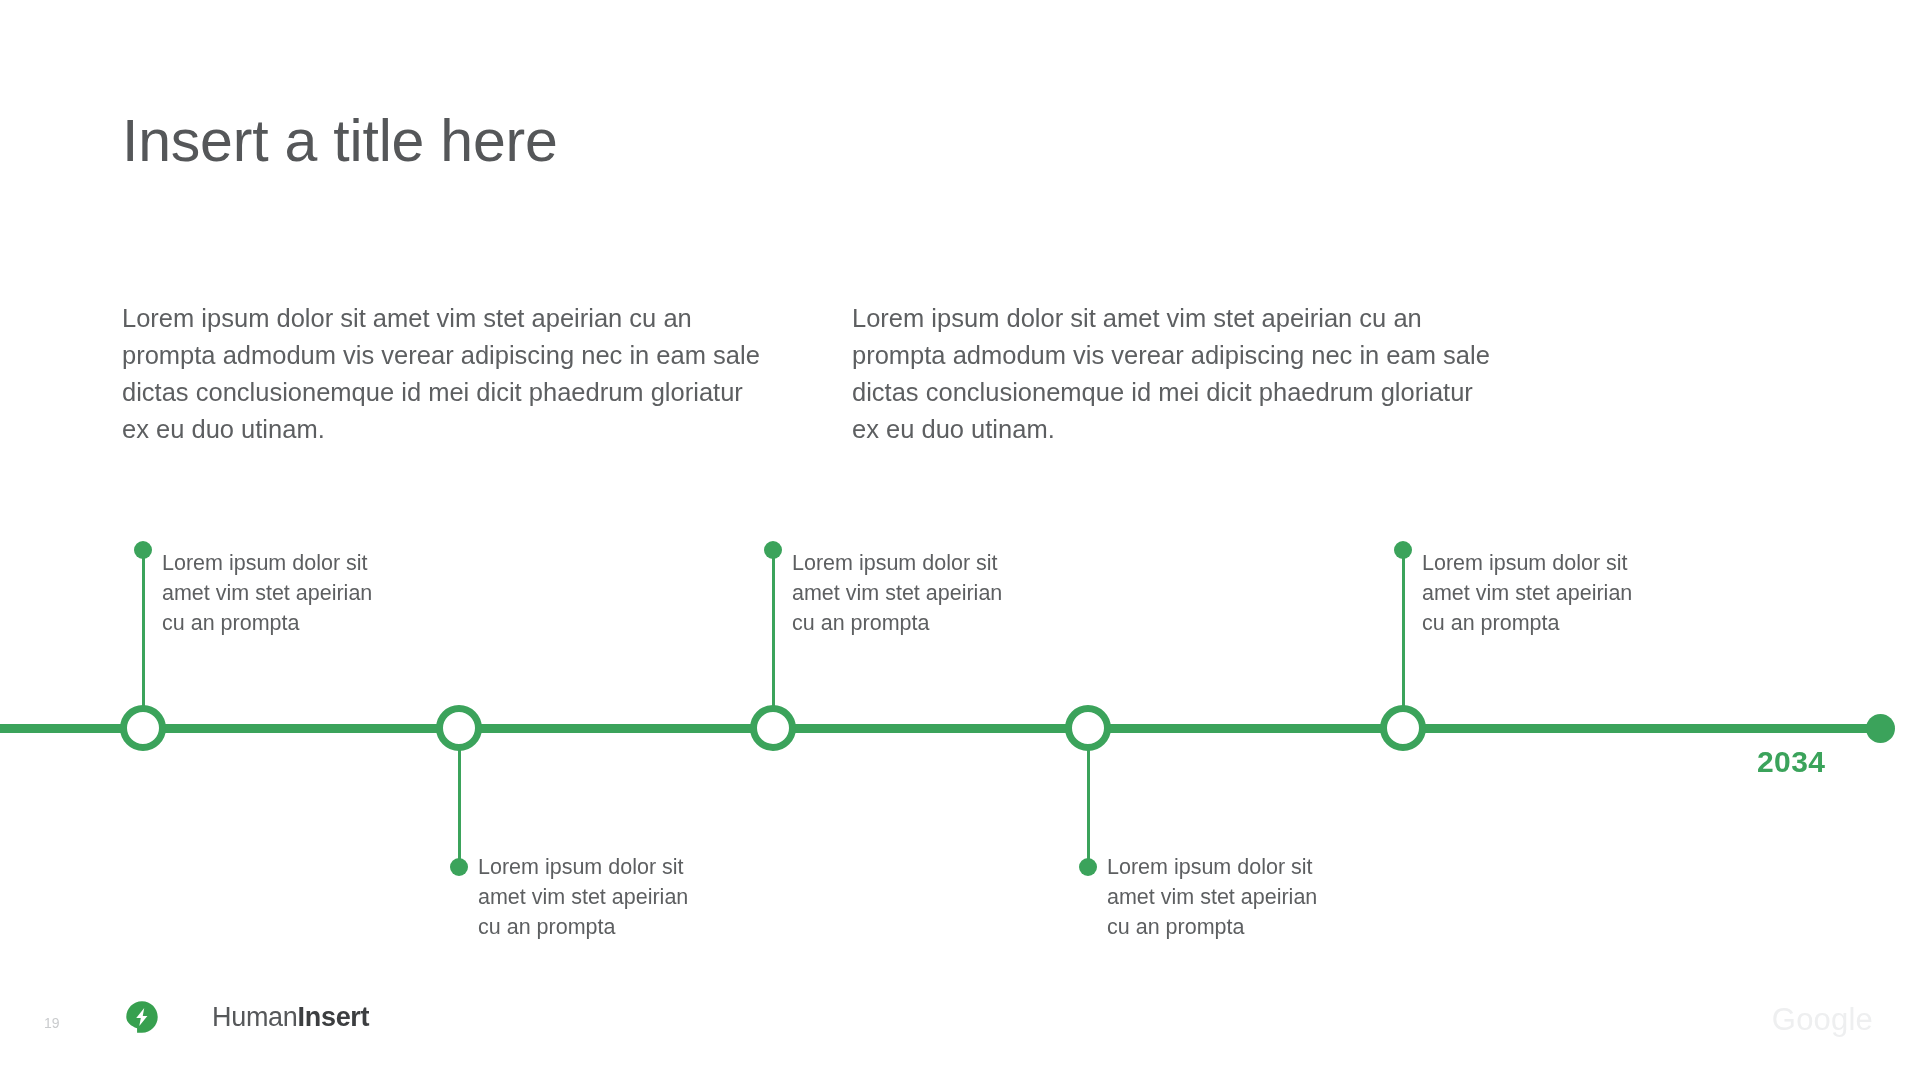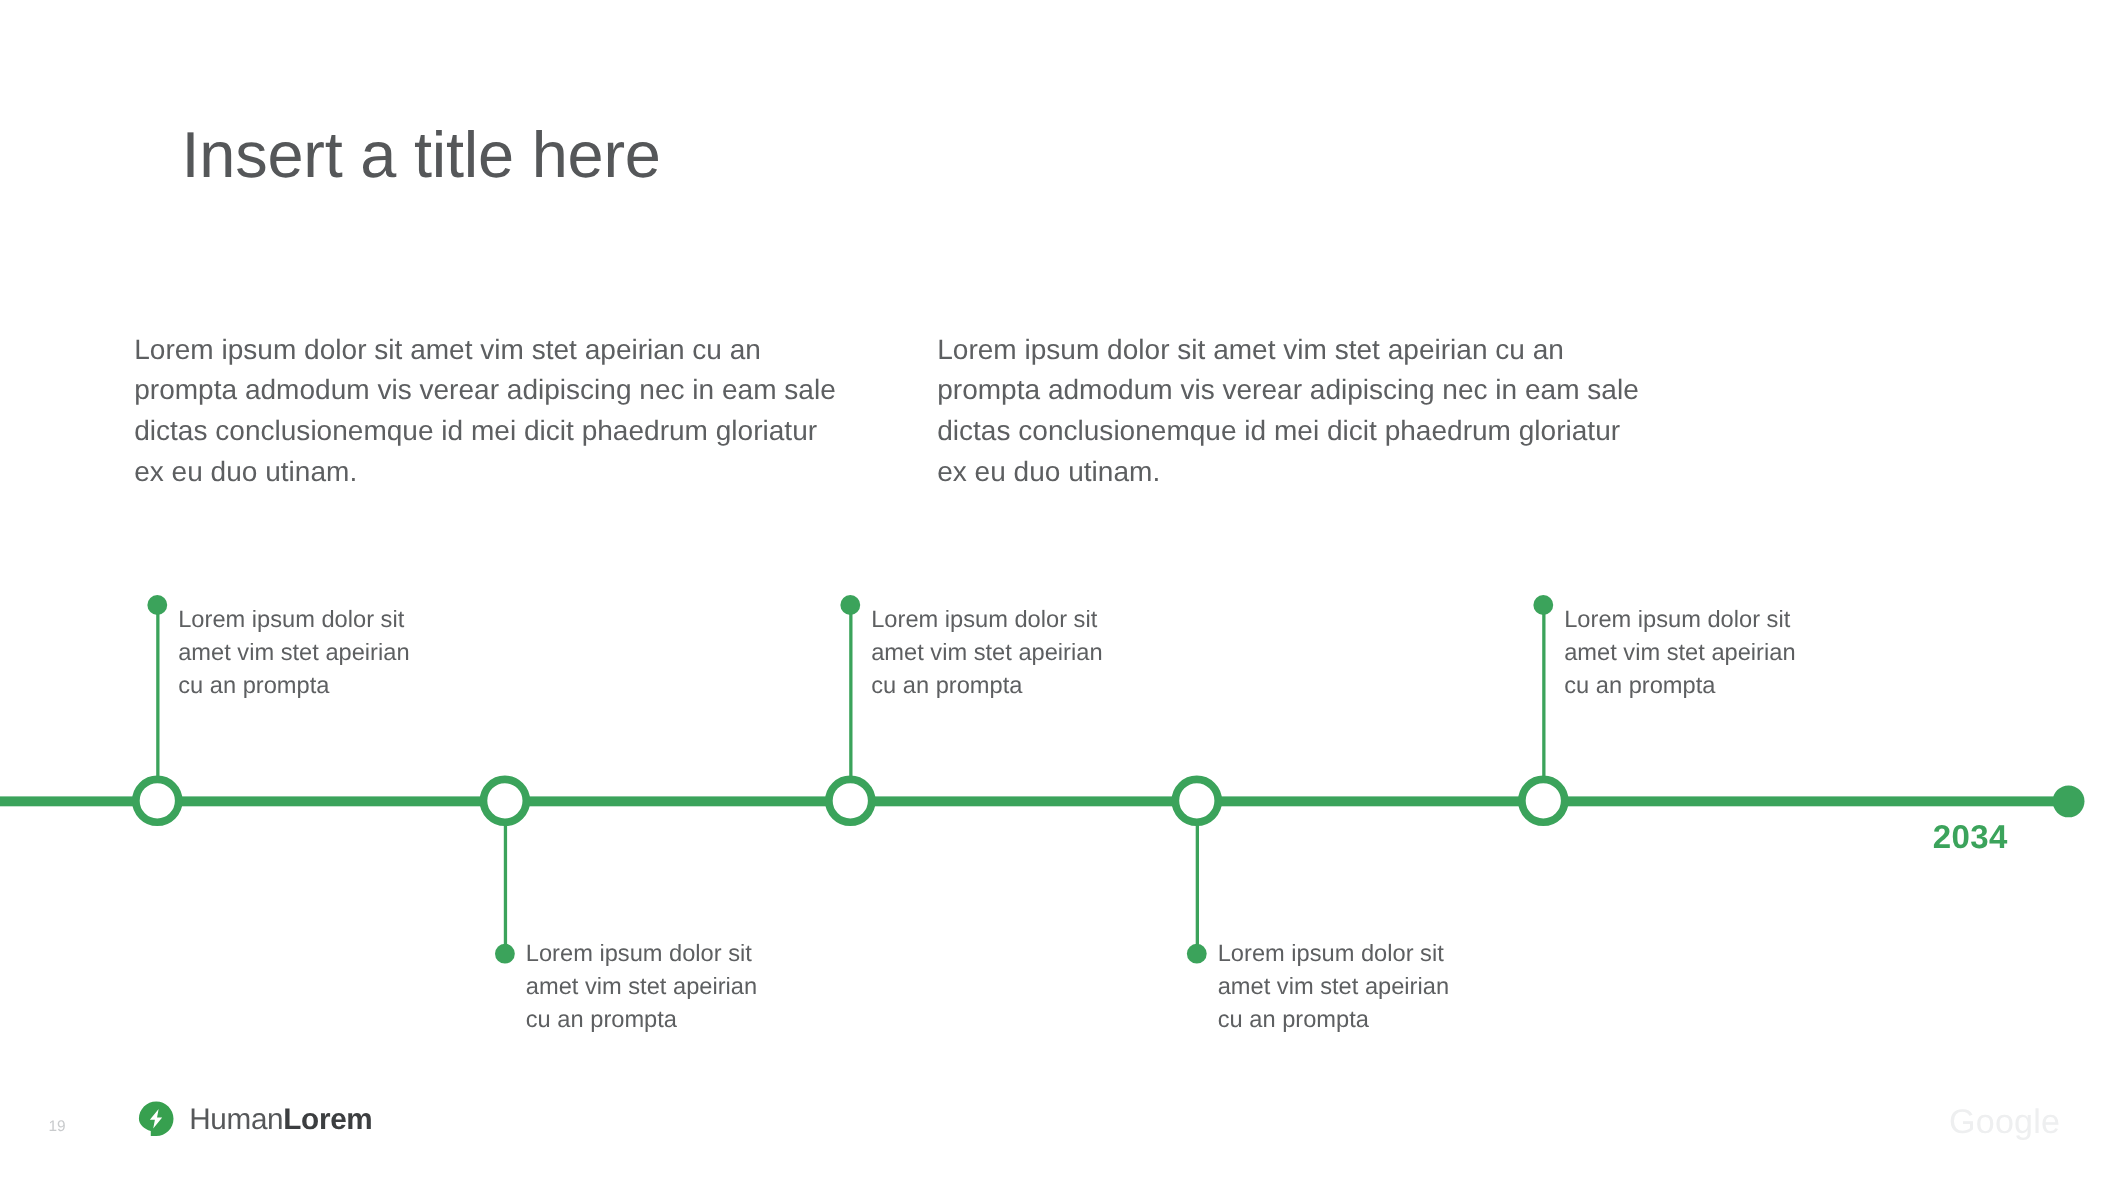--- a/index.html
+++ b/index.html
@@ -24,21 +24,20 @@
   #page-title {
     position: absolute;
     left: 122px;
     top: 108px;
     font-size: 59px;
     line-height: 1.12;
     font-weight: 400;
     color: #555759;
     letter-spacing: -0.2px;
     white-space: nowrap;
-    margin-left: 43px;
   }
 
   
   .body-col {
     position: absolute;
     top: 300px;
     width: 640px;
     font-size: 25.5px;
     line-height: 37px;
     color: #5d5f61;
@@ -143,21 +142,21 @@
     height: 34px;
     flex: 0 0 auto;
   }
   #brand-name {
     font-size: 27px;
     color: #4a4c4e;
     letter-spacing: -0.3px;
     white-space: nowrap;
   }
   #brand-name .bold { font-weight: 700; color: #3c3e40; }
-  #brand-name .light { font-weight: 400; color: #56585a; }
+  #brand-name .light { font-weight: 400; color: #56585a; margin-left: 40px; }
 
   #google-watermark {
     position: absolute;
     right: 47px;
     top: 1002px;
     font-size: 31px;
     color: #eeeff0;
     font-weight: 400;
     letter-spacing: 0.2px;
   }
@@ -209,19 +208,19 @@
   <div id="page-number">19</div>
 
   <div id="brand">
     <svg id="brand-mark" viewBox="0 0 40 40">
       <path d="M20 1.5 C30.2 1.5 38.5 9.8 38.5 20 C38.5 30.2 30.2 38.5 20 38.5
                L14.2 38.5 L14.2 33.2 C7.0 30.9 1.5 26.0 1.5 20
                C1.5 9.8 9.8 1.5 20 1.5 Z" fill="#37a04f"></path>
       <path d="M22.6 9.5 L13.2 21.2 L18.6 21.2 L16.8 30.6 L26.4 18.7 L20.9 18.7 Z" fill="#ffffff"></path>
     </svg>
     <div id="brand-name">
-      <span class="light">Human</span><span class="bold">Lorem</span>
+      <span class="light">Human</span><span class="bold">Insert</span>
     </div>
   </div>
 
   <div id="google-watermark">Google</div>
 
 </div>
 
 </body></html>

